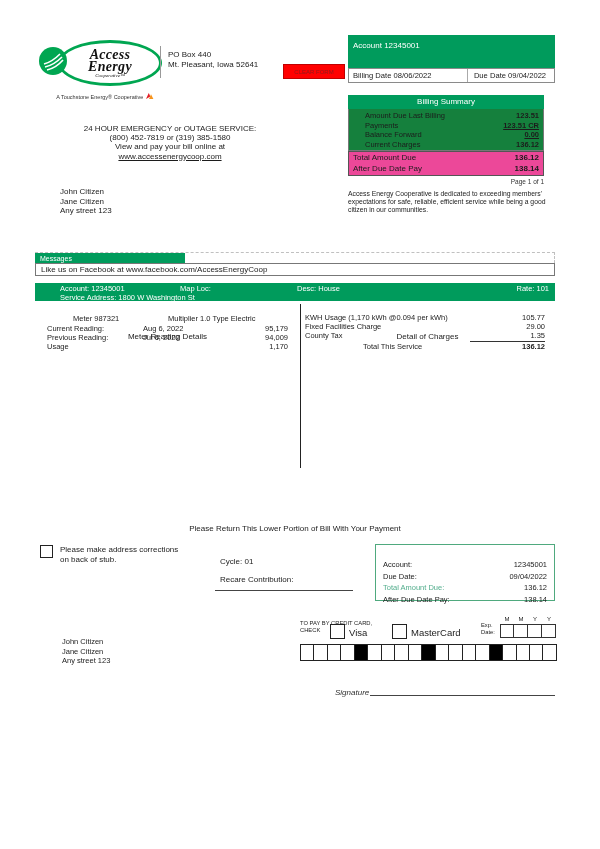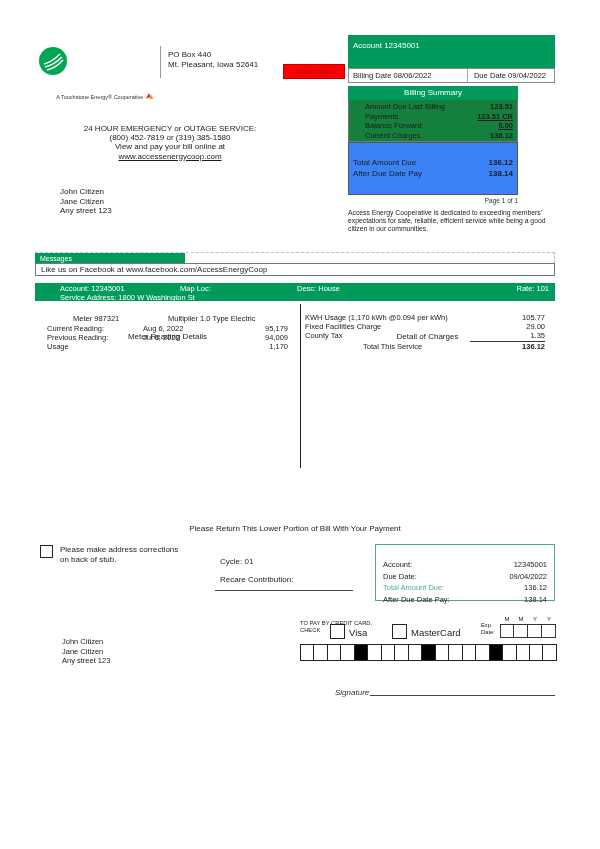--- a/index.html
+++ b/index.html
@@ -37,25 +37,25 @@
     font-family:"Liberation Sans", sans-serif; font-size:6px; line-height:12px; cursor:pointer;
   }
 
   
   .acct-box { position:absolute; left:348px; top:35px; width:207px; }
   .acct-green { height:33px; padding:6px 5px; font-size:8px; }
   .dates-row { height:15px; border:1px solid #8a8a8a; background:#fff; display:flex; align-items:center; font-size:7.6px; color:#222; }
   .dates-row .cell1 { width:58%; padding-left:4px; border-right:1px solid #aaa; height:100%; line-height:13px; }
   .dates-row .cell2 { padding-left:6px; line-height:13px;text-align:center; }
 
-  .bs { position:absolute; left:348px; top:86px; width:170px; }
+  .bs { position:absolute; left:348px; top:95px; width:196px; }
   .bs-title { height:14px; line-height:14px; font-size:8px; }
   .bs-rows { border:1px solid #777; border-top:none; padding:2px 0 1px 12px; background:#15803d; }
   .bs-row { display:flex; justify-content:space-between; padding:0 4px; font-size:7.5px; line-height:9.6px; }
-  .bs-totals { border:1px solid #555; background:#3b82f6; padding:15px 0; }
+  .bs-totals { border:1px solid #555; background:#ec4899; padding:1px 0; }
   .bs-trow { display:flex; justify-content:space-between; padding:0 4px; font-size:8px; line-height:10.5px; }
   .page-note { margin-top:2px; font-size:6.5px; color:#333; }
   .dedication { margin-top:5px; font-size:6.8px; line-height:8px; color:#222; width:205px; }
 
   .contact { position:absolute; left:30px; top:124px; width:280px; text-align:center; font-size:8px; line-height:9.2px; }
   .cust-top { position:absolute; left:60px; top:187px; font-size:8px; line-height:9.6px; }
 
   
   .msg { position:absolute; left:35px; top:252px; width:520px; }
   .msg-tabrow { height:11px; border-top:1px dashed #c0c0c0; border-right:1px dashed #c0c0c0; }
@@ -92,20 +92,25 @@
   .card-sep { background:#000; }
 
   .cust-bottom { position:absolute; left:62px; top:637px; font-size:7.5px; line-height:9.6px; }
   .sig-label { position:absolute; left:335px; top:688px; font-style:italic; font-size:8px; color:#333; }
 </style>
 </head>
 <body>
 
 <div class="page">
 
+  <div class="logo-oval">
+    <div class="logo-name">Access</div>
+    <div class="logo-name">Energy</div>
+    <div class="logo-coop">Cooperative™</div>
+  </div>
   <svg class="leaf-circle" viewBox="0 0 30 30">
     <circle cx="15" cy="15" r="14" fill="#00A651"></circle>
     <path d="M6 18 Q14 16 22 8" stroke="#fff" fill="none" stroke-width="1.6"></path>
     <path d="M7 21 Q16 19 24 11" stroke="#fff" fill="none" stroke-width="1.6"></path>
     <path d="M9 24 Q18 22 25 14" stroke="#fff" fill="none" stroke-width="1.6"></path>
   </svg>
   <div class="tagline">
     <span>A Touchstone Energy® Cooperative</span>
     <svg width="9" height="8" viewBox="0 0 9 8" style="vertical-align:-1px">
       <path d="M1 7 L3.8 1 L5.3 4.5 Z" fill="#E31B23"></path>

